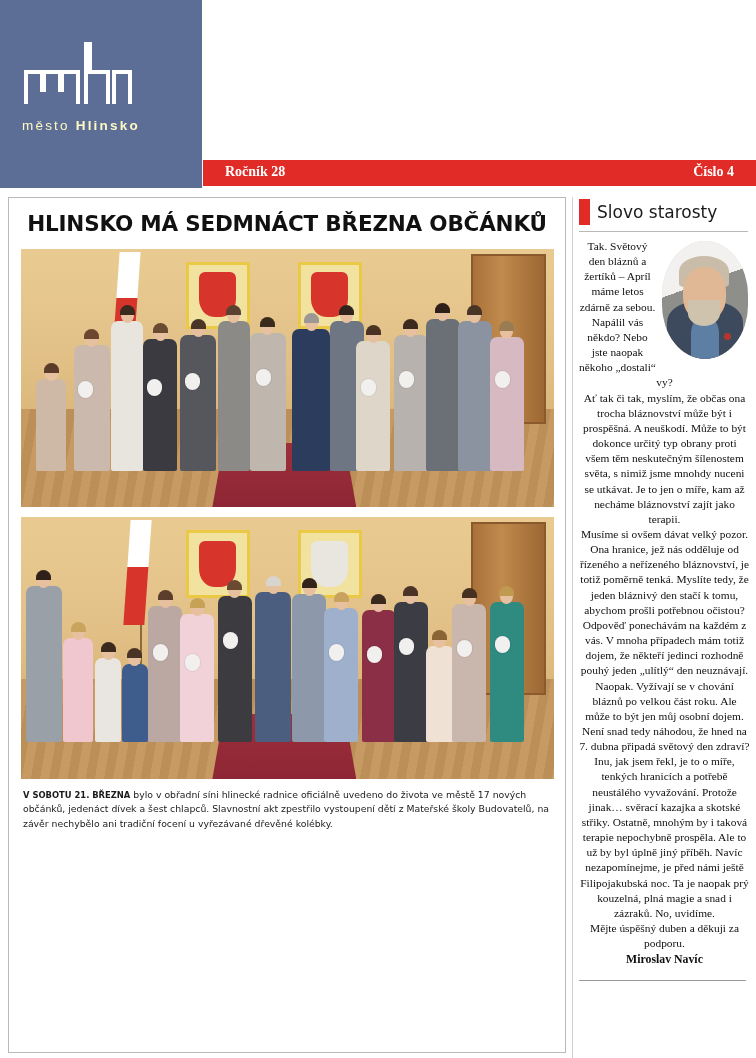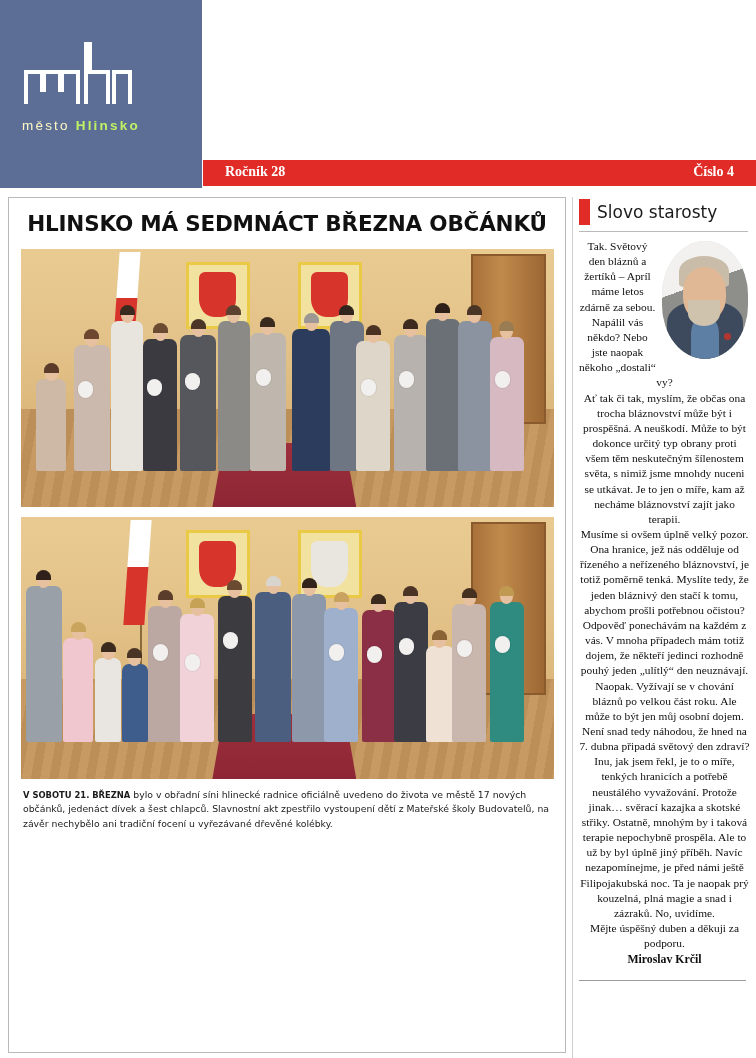--- a/index.html
+++ b/index.html
@@ -39,21 +39,21 @@
   .logo-caption {
     position: absolute;
     left: 22px; top: 118px;
     width: 170px;
     font-family: "Liberation Sans", sans-serif;
     font-size: 13.5px;
     letter-spacing: 2.2px;
     white-space: nowrap;
   }
   .logo-caption .c-mesto { color: #fef9c3; }
-  .logo-caption .c-hlinsko { color: #bef264; font-weight: bold; }
+  .logo-caption .c-hlinsko { color: #fef9c3; font-weight: bold; }
 
   .mast-title-wrap {
     position: absolute;
     left: 205px; top: 0;
     width: 551px; height: 188px;
   }
   .mast-line1 {
     position: absolute;
     left: 18px; top: 6px;
     font-family: "DejaVu Sans", sans-serif;
@@ -538,21 +538,21 @@
       <div class="mp-shirt"></div>
       <div class="mp-hair"></div>
       <div class="mp-face"></div>
       <div class="mp-beard"></div>
       <div class="mp-pin"></div>
     </div>
 
     <div class="side-text">
       <p>Tak. Světový den bláznů a žertíků – Apríl máme letos zdárně za sebou. Napálil vás někdo? Nebo jste naopak někoho „dostali“ vy?</p>
       <p>Ať tak či tak, myslím, že občas ona trocha bláznovství může být i prospěšná. A neuškodí. Může to být dokonce určitý typ obrany proti všem těm neskutečným šílenostem světa, s nimiž jsme mnohdy nuceni se utkávat. Je to jen o míře, kam až necháme bláznovství zajít jako terapii.</p>
-      <p>Musíme si ovšem úplně velký pozor. Ona hranice, jež nás odděluje od řízeného a neřízeného bláznovství, je totiž poměrně tenká. Myslíte tedy, že jeden bláznivý den stačí k tomu, abychom prošli potřebnou očistou?</p>
+      <p>Musíme si ovšem dávat velký pozor. Ona hranice, jež nás odděluje od řízeného a neřízeného bláznovství, je totiž poměrně tenká. Myslíte tedy, že jeden bláznivý den stačí k tomu, abychom prošli potřebnou očistou?</p>
       <p>Odpověď ponechávám na každém z vás. V mnoha případech mám totiž dojem, že někteří jedinci rozhodně pouhý jeden „ulítlý“ den neuznávají. Naopak. Vyžívají se v chování bláznů po velkou část roku. Ale může to být jen můj osobní dojem. Není snad tedy náhodou, že hned na 7. dubna připadá světový den zdraví? Inu, jak jsem řekl, je to o míře, tenkých hranicích a potřebě neustálého vyvažování. Protože jinak… svěrací kazajka a skotské střiky. Ostatně, mnohým by i taková terapie nepochybně prospěla. Ale to už by byl úplně jiný příběh. Navíc nezapomínejme, je před námi ještě Filipojakubská noc. Ta je naopak prý kouzelná, plná magie a snad i zázraků. No, uvidíme.</p>
       <p>Mějte úspěšný duben a děkuji za podporu.</p>
-      <div class="side-sign">Miroslav Krčil</div>
+      <div class="side-sign">Miroslav Navíc</div>
     </div>
     <div class="side-bottom-rule"></div>
   </div>
 
 </div>
 
 </body></html>

